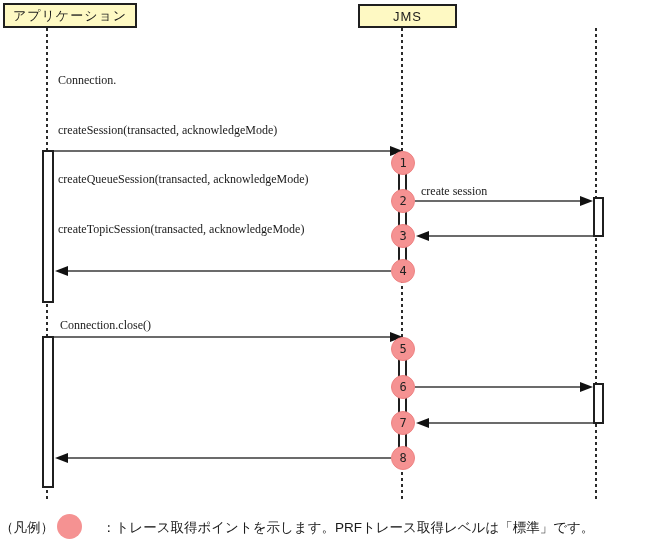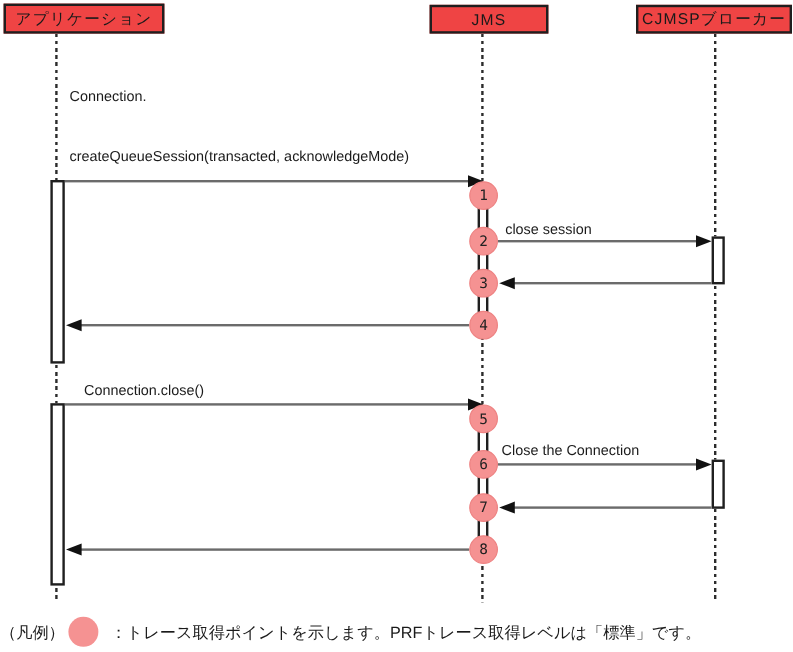--- a/index.html
+++ b/index.html
@@ -2,21 +2,21 @@
 <html><head>
 <meta charset="utf-8">
 <style>
   html,body{margin:0;padding:0;background:#fff;}
   #stage{
     position:relative;width:661px;height:543px;background:#fff;overflow:hidden;
     font-family:"Liberation Sans","DejaVu Sans",sans-serif;color:#1a1a1a;
   }
   
   .box{
-    position:absolute;box-sizing:border-box;background:#ef4444;border:2px solid #1f1f1f;
+    position:absolute;box-sizing:border-box;background:#fef9c3;border:2px solid #1f1f1f;
     display:flex;align-items:center;justify-content:center;
     font-size:13px;letter-spacing:1px;z-index:5;
   }
   
   .lifeline{
     position:absolute;width:2px;z-index:1;
     background:repeating-linear-gradient(to bottom,#2b2b2b 0 3px,transparent 3px 6px);
   }
   
   .bar{
@@ -33,21 +33,21 @@
     border-top:5px solid transparent;border-bottom:5px solid transparent;
     border-left:13px solid #111;
   }
   .head-l{
     position:absolute;width:0;height:0;z-index:4;
     border-top:5px solid transparent;border-bottom:5px solid transparent;
     border-right:13px solid #111;
   }
   
   .mono{
-    position:absolute;font-family:Liberation Sans, sans-serif;
+    position:absolute;font-family:Liberation Serif, serif;
     font-size:12px;line-height:16.5px;white-space:pre;color:#1a1a1a;z-index:2;
   }
   
   .tp{
     position:absolute;width:24px;height:24px;border-radius:50%;
     background:#f59292;border:1px solid #ee8383;box-sizing:border-box;
     display:flex;align-items:center;justify-content:center;
     font-family:"DejaVu Sans Mono","Liberation Mono",monospace;
     font-size:12px;color:#222;z-index:6;
   }
@@ -62,41 +62,40 @@
 <body>
 
 <div id="stage">
 
   <div class="box" style="left:3px;top:3px;width:134px;height:25px;">
     <span>アプリケーション</span>
   </div>
   <div class="box" style="left:358px;top:4px;width:99px;height:24px;">
     <span>JMS</span>
   </div>
-  <div class="box" style="left:530px;top:4px;width:130px;height:24px;">
-    <span>CJMSPブローカー</span>
-  </div>
 
   <div class="lifeline" style="left:46px;top:28px;height:472px;"></div>
   <div class="lifeline" style="left:401px;top:28px;height:474px;"></div>
   <div class="lifeline" style="left:595px;top:28px;height:472px;"></div>
 
   <div class="mono" style="left:58px;top:39px;">
     <div>Connection.</div>
+    <div>createSession(transacted, acknowledgeMode)</div>
     <div>createQueueSession(transacted, acknowledgeMode)</div>
+    <div>createTopicSession(transacted, acknowledgeMode)</div>
   </div>
 
   <div class="mline" style="left:42px;top:150px;width:350px;"></div>
   <div class="head-r" style="left:390px;top:146px;"></div>
 
   <div class="bar" style="left:42px;top:150px;width:12px;height:153px;"></div>
 
   <div class="ibar" style="left:398px;top:163px;width:9px;height:108px;"></div>
 
-  <div class="mono" style="left:421px;top:183px;">close session</div>
+  <div class="mono" style="left:421px;top:183px;">create session</div>
   <div class="mline" style="left:415px;top:200px;width:167px;"></div>
   <div class="head-r" style="left:580px;top:196px;"></div>
 
   <div class="bar" style="left:593px;top:197px;width:11px;height:40px;"></div>
 
   <div class="mline" style="left:428px;top:235px;width:165px;"></div>
   <div class="head-l" style="left:416px;top:231px;"></div>
 
   <div class="mline" style="left:67px;top:270px;width:324px;"></div>
   <div class="head-l" style="left:55px;top:266px;"></div>
@@ -107,30 +106,29 @@
   <div class="tp" style="left:391px;top:189px;">
     <span>2</span>
   </div>
   <div class="tp" style="left:391px;top:224px;">
     <span>3</span>
   </div>
   <div class="tp" style="left:391px;top:259px;">
     <span>4</span>
   </div>
 
-  <div class="mono" style="left:70px;top:317px;">Connection.close()</div>
+  <div class="mono" style="left:60px;top:317px;">Connection.close()</div>
 
   <div class="mline" style="left:42px;top:336px;width:350px;"></div>
   <div class="head-r" style="left:390px;top:332px;"></div>
 
   <div class="bar" style="left:42px;top:336px;width:12px;height:152px;"></div>
 
   <div class="ibar" style="left:398px;top:349px;width:9px;height:109px;"></div>
 
-  <div class="mono" style="left:418px;top:367px;">Close the Connection</div>
   <div class="mline" style="left:415px;top:386px;width:167px;"></div>
   <div class="head-r" style="left:580px;top:382px;"></div>
 
   <div class="bar" style="left:593px;top:383px;width:11px;height:41px;"></div>
 
   <div class="mline" style="left:428px;top:422px;width:165px;"></div>
   <div class="head-l" style="left:416px;top:418px;"></div>
 
   <div class="mline" style="left:67px;top:457px;width:324px;"></div>
   <div class="head-l" style="left:55px;top:453px;"></div>
@@ -143,15 +141,15 @@
   </div>
   <div class="tp" style="left:391px;top:411px;">
     <span>7</span>
   </div>
   <div class="tp" style="left:391px;top:446px;">
     <span>8</span>
   </div>
 
   <div class="legend-text" style="left:0;top:519px;">（凡例）</div>
   <div class="legend-dot" style="left:57px;top:514px;"></div>
-  <div class="legend-text" style="left:92px;top:519px;">：トレース取得ポイントを示します。PRFトレース取得レベルは「標準」です。</div>
+  <div class="legend-text" style="left:102px;top:519px;">：トレース取得ポイントを示します。PRFトレース取得レベルは「標準」です。</div>
 
 </div>
 
 </body></html>

